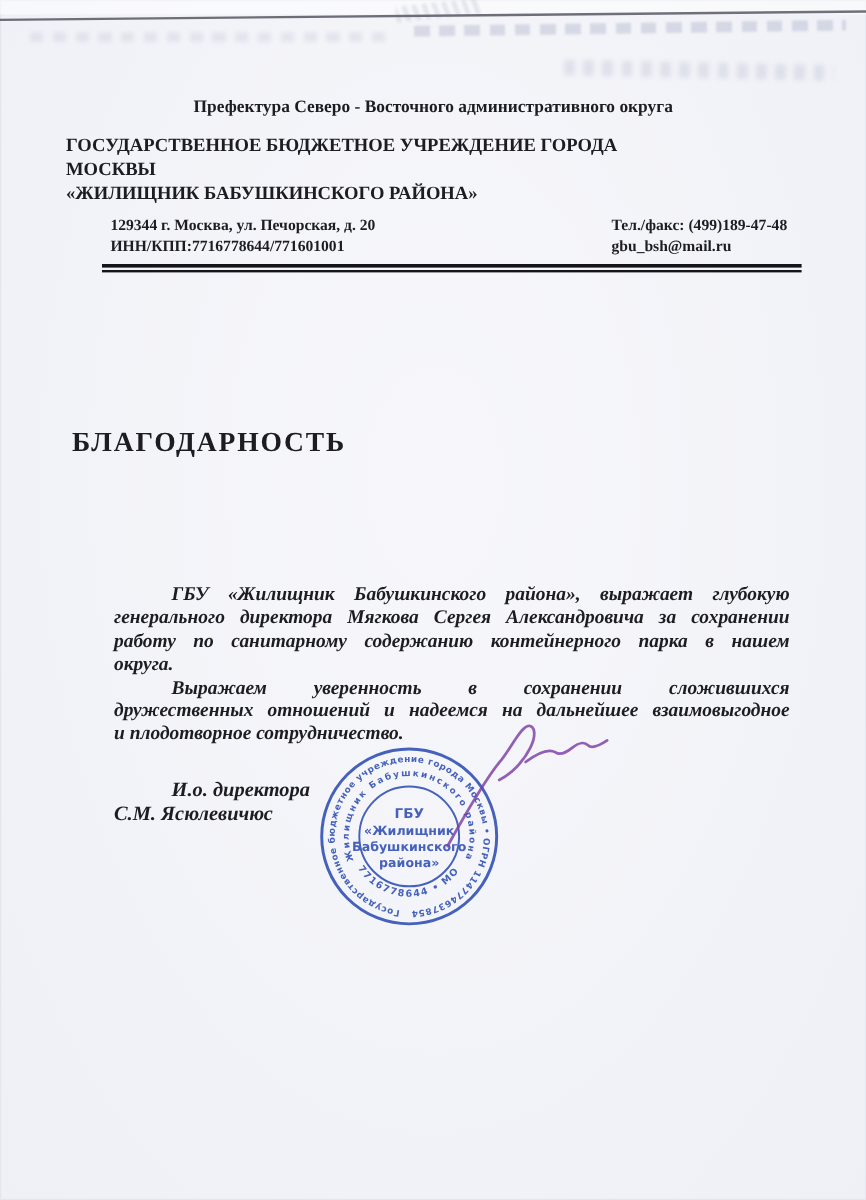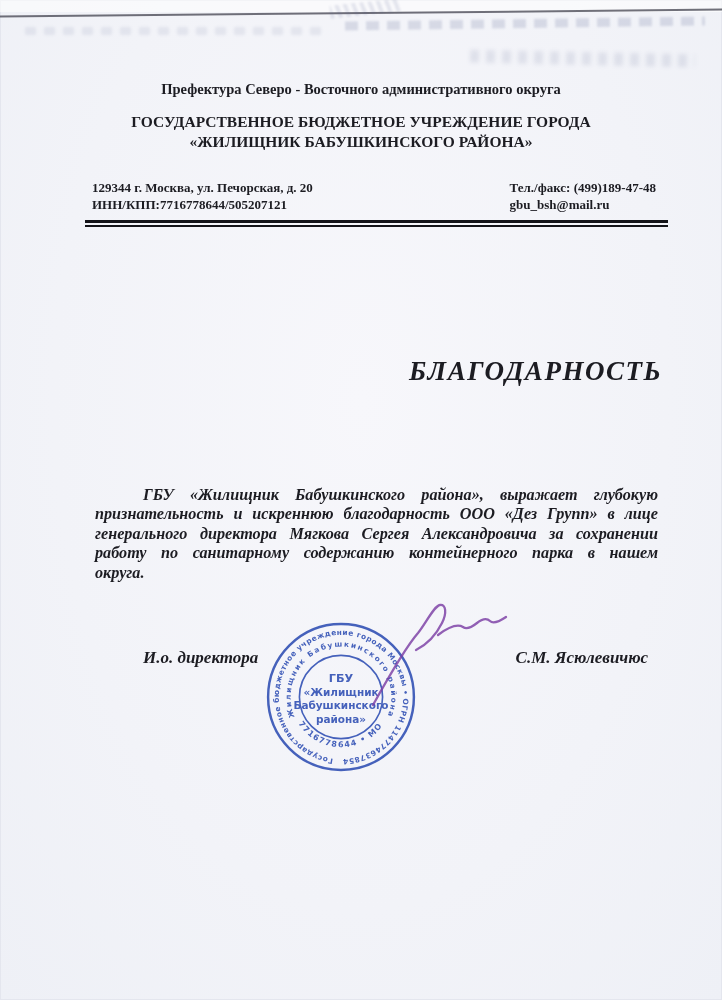--- a/index.html
+++ b/index.html
@@ -18,35 +18,35 @@
   .bleed1{top:19px;left:345px;width:360px;height:9px;opacity:.42;filter:blur(1.1px);transform:rotate(-0.8deg);
     background:repeating-linear-gradient(90deg, rgba(108,118,158,.5) 0 13px, transparent 13px 21px);}
   .bleed2{top:52px;left:470px;width:225px;height:13px;opacity:.28;filter:blur(2px);transform:rotate(1.2deg);
     background:repeating-linear-gradient(90deg, rgba(100,110,150,.5) 0 9px, transparent 9px 16px);}
   .bleed3{top:27px;left:25px;width:300px;height:8px;opacity:.22;filter:blur(1.6px);
     background:repeating-linear-gradient(90deg, rgba(100,110,150,.5) 0 11px, transparent 11px 19px);}
   .bleed4{top:2px;left:330px;width:70px;height:13px;opacity:.3;filter:blur(1.2px);transform:rotate(-6deg);
     background:repeating-linear-gradient(75deg, rgba(95,105,150,.5) 0 4px, transparent 4px 8px);}
   
   .prefecture{position:absolute;top:81px;left:55px;right:55px;text-align:center;font-weight:bold;font-size:14.5px;}
-  .orgname{position:absolute;top:112px;left:55px;right:55px;text-align:center;font-weight:bold;font-size:15.5px;line-height:20px;}
+  .orgname{position:absolute;top:112px;left:55px;right:55px;text-align:left;font-weight:bold;font-size:15.5px;line-height:20px;}
   .contacts{position:absolute;top:180px;left:92px;right:66px;display:flex;justify-content:space-between;
     font-weight:bold;font-size:13px;line-height:16.5px;}
   .rule{position:absolute;top:220px;left:85px;width:583px;height:2px;border-top:3px solid #141419;border-bottom:2px solid #141419;}
   
-  .doc-title{position:absolute;top:356px;left:60px;right:60px;text-align:right;
-    font-size:27px;font-weight:bold;font-style:italic;letter-spacing:1.5px;}
+  .doc-title{position:absolute;top:356px;left:60px;right:60px;text-align:left;
+    font-size:23px;font-weight:bold;letter-spacing:1.5px;}
   .body-text{position:absolute;top:446px;left:95px;width:563px;
     font-size:16.2px;font-weight:bold;font-style:italic;line-height:19.4px;margin-top:40px;}
   .bodyline{text-align:justify;text-align-last:justify;}
   .bodyline.lastline{text-align-last:left;}
   .bodyline.firstline{text-indent:48px;}
   
   .sigrow{position:absolute;top:648px;left:95px;right:70px;display:flex;justify-content:space-between;
-    font-size:17px;font-weight:bold;font-style:italic;}
+    font-size:17px;font-weight:bold;font-style:italic;flex-direction:column;}
   .sigrow .pos{margin-left:48px;}
   .sigrow .name{margin-right:4px;}
   
   .stamp{position:absolute;left:264px;top:620px;width:154px;height:154px;opacity:.9;}
   .stamp text, .stamp textPath{font-family:"DejaVu Sans", sans-serif;}
   .pen-signature{position:absolute;left:350px;top:593px;width:172px;height:132px;opacity:.82;}
 </style>
 </head>
 <body>
 
@@ -55,45 +55,50 @@
   <div class="scan-topstrip"></div>
   <div class="scan-topline"></div>
   <div class="bleed bleed1"></div>
   <div class="bleed bleed2"></div>
   <div class="bleed bleed3"></div>
   <div class="bleed bleed4"></div>
 
   <div class="prefecture">Префектура Северо - Восточного административного округа</div>
   <div class="orgname">
     <div>ГОСУДАРСТВЕННОЕ БЮДЖЕТНОЕ УЧРЕЖДЕНИЕ ГОРОДА</div>
+    <div>МОСКВЫ</div>
     <div>«ЖИЛИЩНИК БАБУШКИНСКОГО РАЙОНА»</div>
   </div>
 
   <div class="contacts">
     <div>
       <div>129344 г. Москва, ул. Печорская, д. 20</div>
-      <div>ИНН/КПП:7716778644/505207121</div>
+      <div>ИНН/КПП:7716778644/771601001</div>
     </div>
     <div>
       <div>Тел./факс: (499)189-47-48</div>
       <div>gbu_bsh@mail.ru</div>
     </div>
   </div>
 
   <div class="rule"></div>
 
   <div class="doc-title">БЛАГОДАРНОСТЬ</div>
 
   <div class="body-text">
     <div class="para p1">
         <div class="bodyline firstline">ГБУ «Жилищник Бабушкинского района», выражает глубокую</div>
-        <div class="bodyline">признательность и искреннюю благодарность ООО «Дез Групп» в лице</div>
         <div class="bodyline">генерального директора Мягкова Сергея Александровича за сохранении</div>
         <div class="bodyline">работу по санитарному содержанию контейнерного парка в нашем</div>
         <div class="bodyline lastline">округа.</div>
+      </div>
+    <div class="para p2">
+        <div class="bodyline firstline">Выражаем уверенность в сохранении сложившихся</div>
+        <div class="bodyline">дружественных отношений и надеемся на дальнейшее взаимовыгодное</div>
+        <div class="bodyline lastline">и плодотворное сотрудничество.</div>
       </div>
   </div>
 
   <div class="sigrow">
     <span class="pos">И.о. директора</span>
     <span class="name">С.М. Ясюлевичюс</span>
   </div>
 
   <svg class="stamp" viewBox="0 0 150 150">
     <defs>

